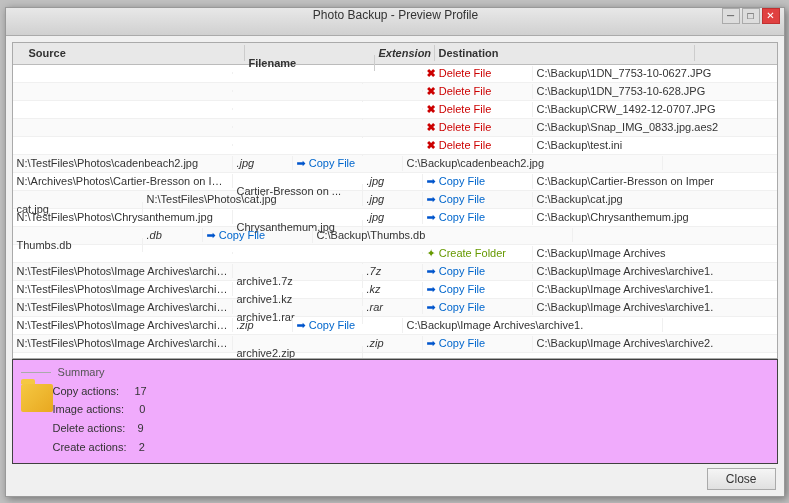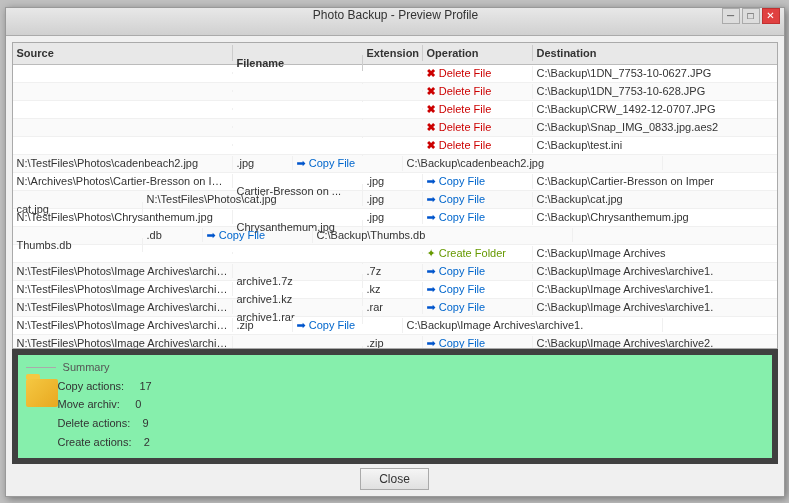--- a/index.html
+++ b/index.html
@@ -74,24 +74,25 @@
       flex-direction: column;
       background: white;
     }
     .table-header {
       display: flex;
       background: #e8e8e8;
       border-bottom: 1px solid #bbb;
       height: 22px;
       align-items: center;
       flex-shrink: 0;
+      padding-left: 12px;
     }
     .col-source { width: 220px; min-width: 220px; }
     .col-filename { width: 130px; min-width: 130px; margin-top: 19px; }
-    .col-extension { width: 60px; min-width: 60px; }
+    .col-extension { width: 60px; min-width: 60px; font-style: italic; }
     .col-operation { width: 110px; min-width: 110px; }
     .col-destination { width: 260px; min-width: 260px; }
     .th {
       padding: 2px 4px;
       font-weight: bold;
       color: #333;
       border-right: 1px solid #ccc;
       font-size: 11px;
       white-space: nowrap;
       overflow: hidden;
@@ -149,23 +150,23 @@
       font-size: 11px;
     }
     .scrollbar-placeholder {
       width: 14px;
       background: #e8e8e8;
       border-left: 1px solid #ccc;
       flex-shrink: 0;
     }
     .summary-section {
       margin-top: 0;
-      border: 6px solid #404040;
+      border: 1px solid #404040;
       padding: 6px 8px;
-      background: #86efac;
+      background: #f0abfc;
       flex-shrink: 0;
     }
     .summary-title {
       font-size: 11px;
       color: #555;
       margin-bottom: 4px;
       font-weight: normal;
       position: relative;
     }
     .summary-title::before {
@@ -200,21 +201,21 @@
       background: #f5c842;
       border-radius: 2px 2px 0 0;
     }
     .summary-stats {
       font-size: 11px;
       color: #333;
       line-height: 1.7;
     }
     .footer {
       display: flex;
-      justify-content: center;
+      justify-content: flex-end;
       padding: 4px 2px 0 2px;
       flex-shrink: 0;
     }
     .close-btn {
       padding: 3px 18px;
       font-size: 12px;
       background: linear-gradient(to bottom, #f5f5f5, #e0e0e0);
       border: 1px solid #aaa;
       cursor: pointer;
       color: #333;
@@ -233,21 +234,20 @@
       <div class="title-btn close">✕</div>
     </div>
   </div>
 
   <div class="content">
     <div class="table-container">
       <div class="table-header">
         <div class="th col-source">Source</div>
         <div class="th col-filename">Filename</div>
         <div class="th col-extension">Extension</div>
-        <div class="th col-operation">Operation</div>
         <div class="th col-destination">Destination</div>
         <div class="scrollbar-placeholder"></div>
       </div>
       <div class="table-body" id="table-body">
       <div class="table-row">
             <div class="td col-source"></div>
             <div class="td col-filename"></div>
             <div class="td col-extension"></div>
             <div class="td col-operation">
               <span class="op-delete">
@@ -443,21 +443,21 @@
       </div>
       <div class="summary-body">
         <div class="folder-icon"></div>
         <div class="summary-stats">
           <div>
             <span>Copy actions:</span>
             &nbsp;&nbsp;&nbsp;
             <span>17</span>
           </div>
           <div>
-            <span>Move archiv:</span>
+            <span>Image actions:</span>
             &nbsp;&nbsp;&nbsp;
             <span>0</span>
           </div>
           <div>
             <span>Delete actions:</span>
             &nbsp;&nbsp;
             <span>9</span>
           </div>
           <div>
             <span>Create actions:</span>

